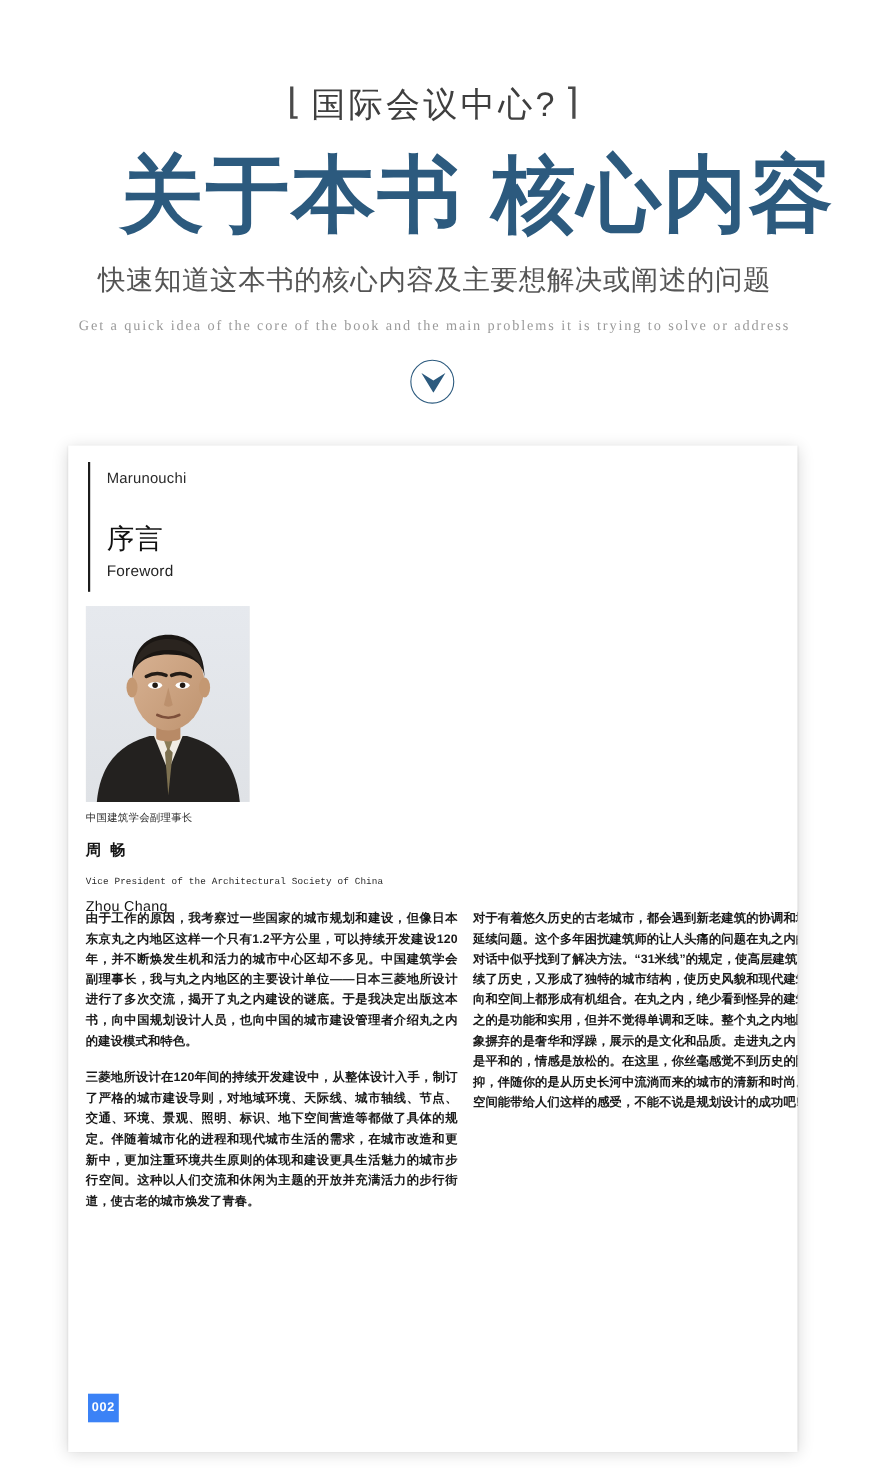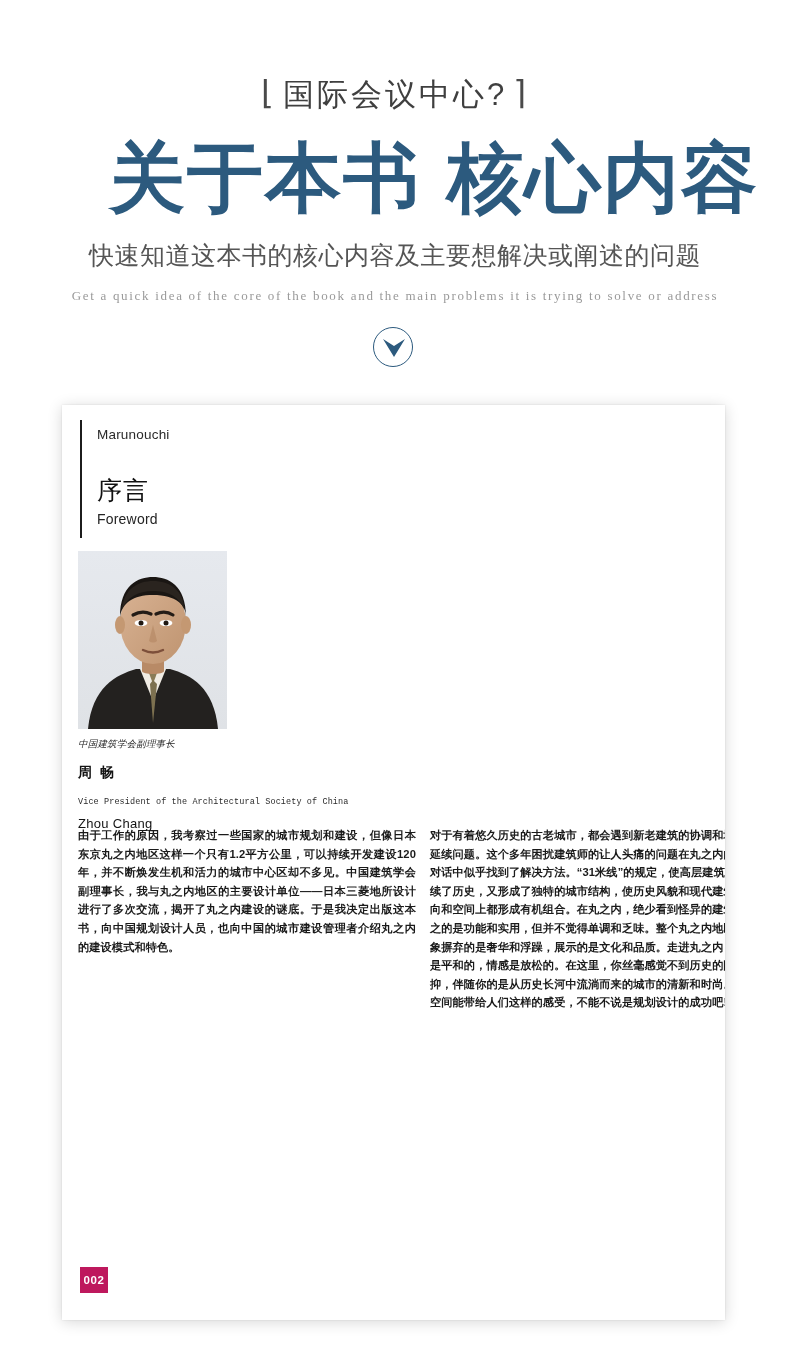--- a/index.html
+++ b/index.html
@@ -185,21 +185,20 @@
     left: 16px;
     top: 332px;
     width: 300px;
   }
   .cr-role-cn {
     font-size: 9.5px;
     line-height: 14px;
     color: #2b2b2b;
     letter-spacing: 0.2px;
     margin: 0;
-    font-style: italic;
   }
   .cr-name-cn {
     font-size: 14px;
     line-height: 20px;
     color: #141414;
     letter-spacing: 2px;
     margin: 11px 0 0 0;
     font-weight: 600;
   }
   .cr-role-en {
@@ -246,21 +245,21 @@
   }
   .col-right p { text-align: left; white-space: normal; }
 
   
   .pgnum {
     position: absolute;
     left: 18px;
     top: 862px;
     width: 28px;
     height: 26px;
-    background: #be185d;
+    background: #3b82f6;
     color: #ffffff;
     font-size: 11.5px;
     font-weight: bold;
     letter-spacing: 0.6px;
     display: flex;
     align-items: center;
     justify-content: center;
   }
 </style>
 </head>
@@ -350,20 +349,21 @@
     <div class="credit">
       <p class="cr-role-cn">中国建筑学会副理事长</p>
       <p class="cr-name-cn">周 畅</p>
       <p class="cr-role-en">Vice President of the Architectural Society of China</p>
       <p class="cr-name-en">Zhou Chang</p>
     </div>
 
     <div class="cols">
       <div class="col col-left">
         <p>由于工作的原因，我考察过一些国家的城市规划和建设，但像日本东京丸之内地区这样一个只有1.2平方公里，可以持续开发建设120年，并不断焕发生机和活力的城市中心区却不多见。中国建筑学会副理事长，我与丸之内地区的主要设计单位——日本三菱地所设计进行了多次交流，揭开了丸之内建设的谜底。于是我决定出版这本书，向中国规划设计人员，也向中国的城市建设管理者介绍丸之内的建设模式和特色。</p>
+        <p>三菱地所设计在120年间的持续开发建设中，从整体设计入手，制订了严格的城市建设导则，对地域环境、天际线、城市轴线、节点、交通、环境、景观、照明、标识、地下空间营造等都做了具体的规定。伴随着城市化的进程和现代城市生活的需求，在城市改造和更新中，更加注重环境共生原则的体现和建设更具生活魅力的城市步行空间。这种以人们交流和休闲为主题的开放并充满活力的步行街道，使古老的城市焕发了青春。</p>
       </div>
       <div class="col col-right">
         <p>对于有着悠久历史的古老城市，都会遇到新老建筑的协调和城市风貌的延续问题。这个多年困扰建筑师的让人头痛的问题在丸之内的新老建筑对话中似乎找到了解决方法。“31米线”的规定，使高层建筑的设计既延续了历史，又形成了独特的城市结构，使历史风貌和现代建筑形象在竖向和空间上都形成有机组合。在丸之内，绝少看到怪异的建筑，取而代之的是功能和实用，但并不觉得单调和乏味。整个丸之内地区的建筑形象摒弃的是奢华和浮躁，展示的是文化和品质。走进丸之内，你的心态是平和的，情感是放松的。在这里，你丝毫感觉不到历史的陈旧和压抑，伴随你的是从历史长河中流淌而来的城市的清新和时尚。一个城市空间能带给人们这样的感受，不能不说是规划设计的成功吧!</p>
       </div>
     </div>
 
     <div class="pgnum">002</div>
   </div>
 
 </div>

